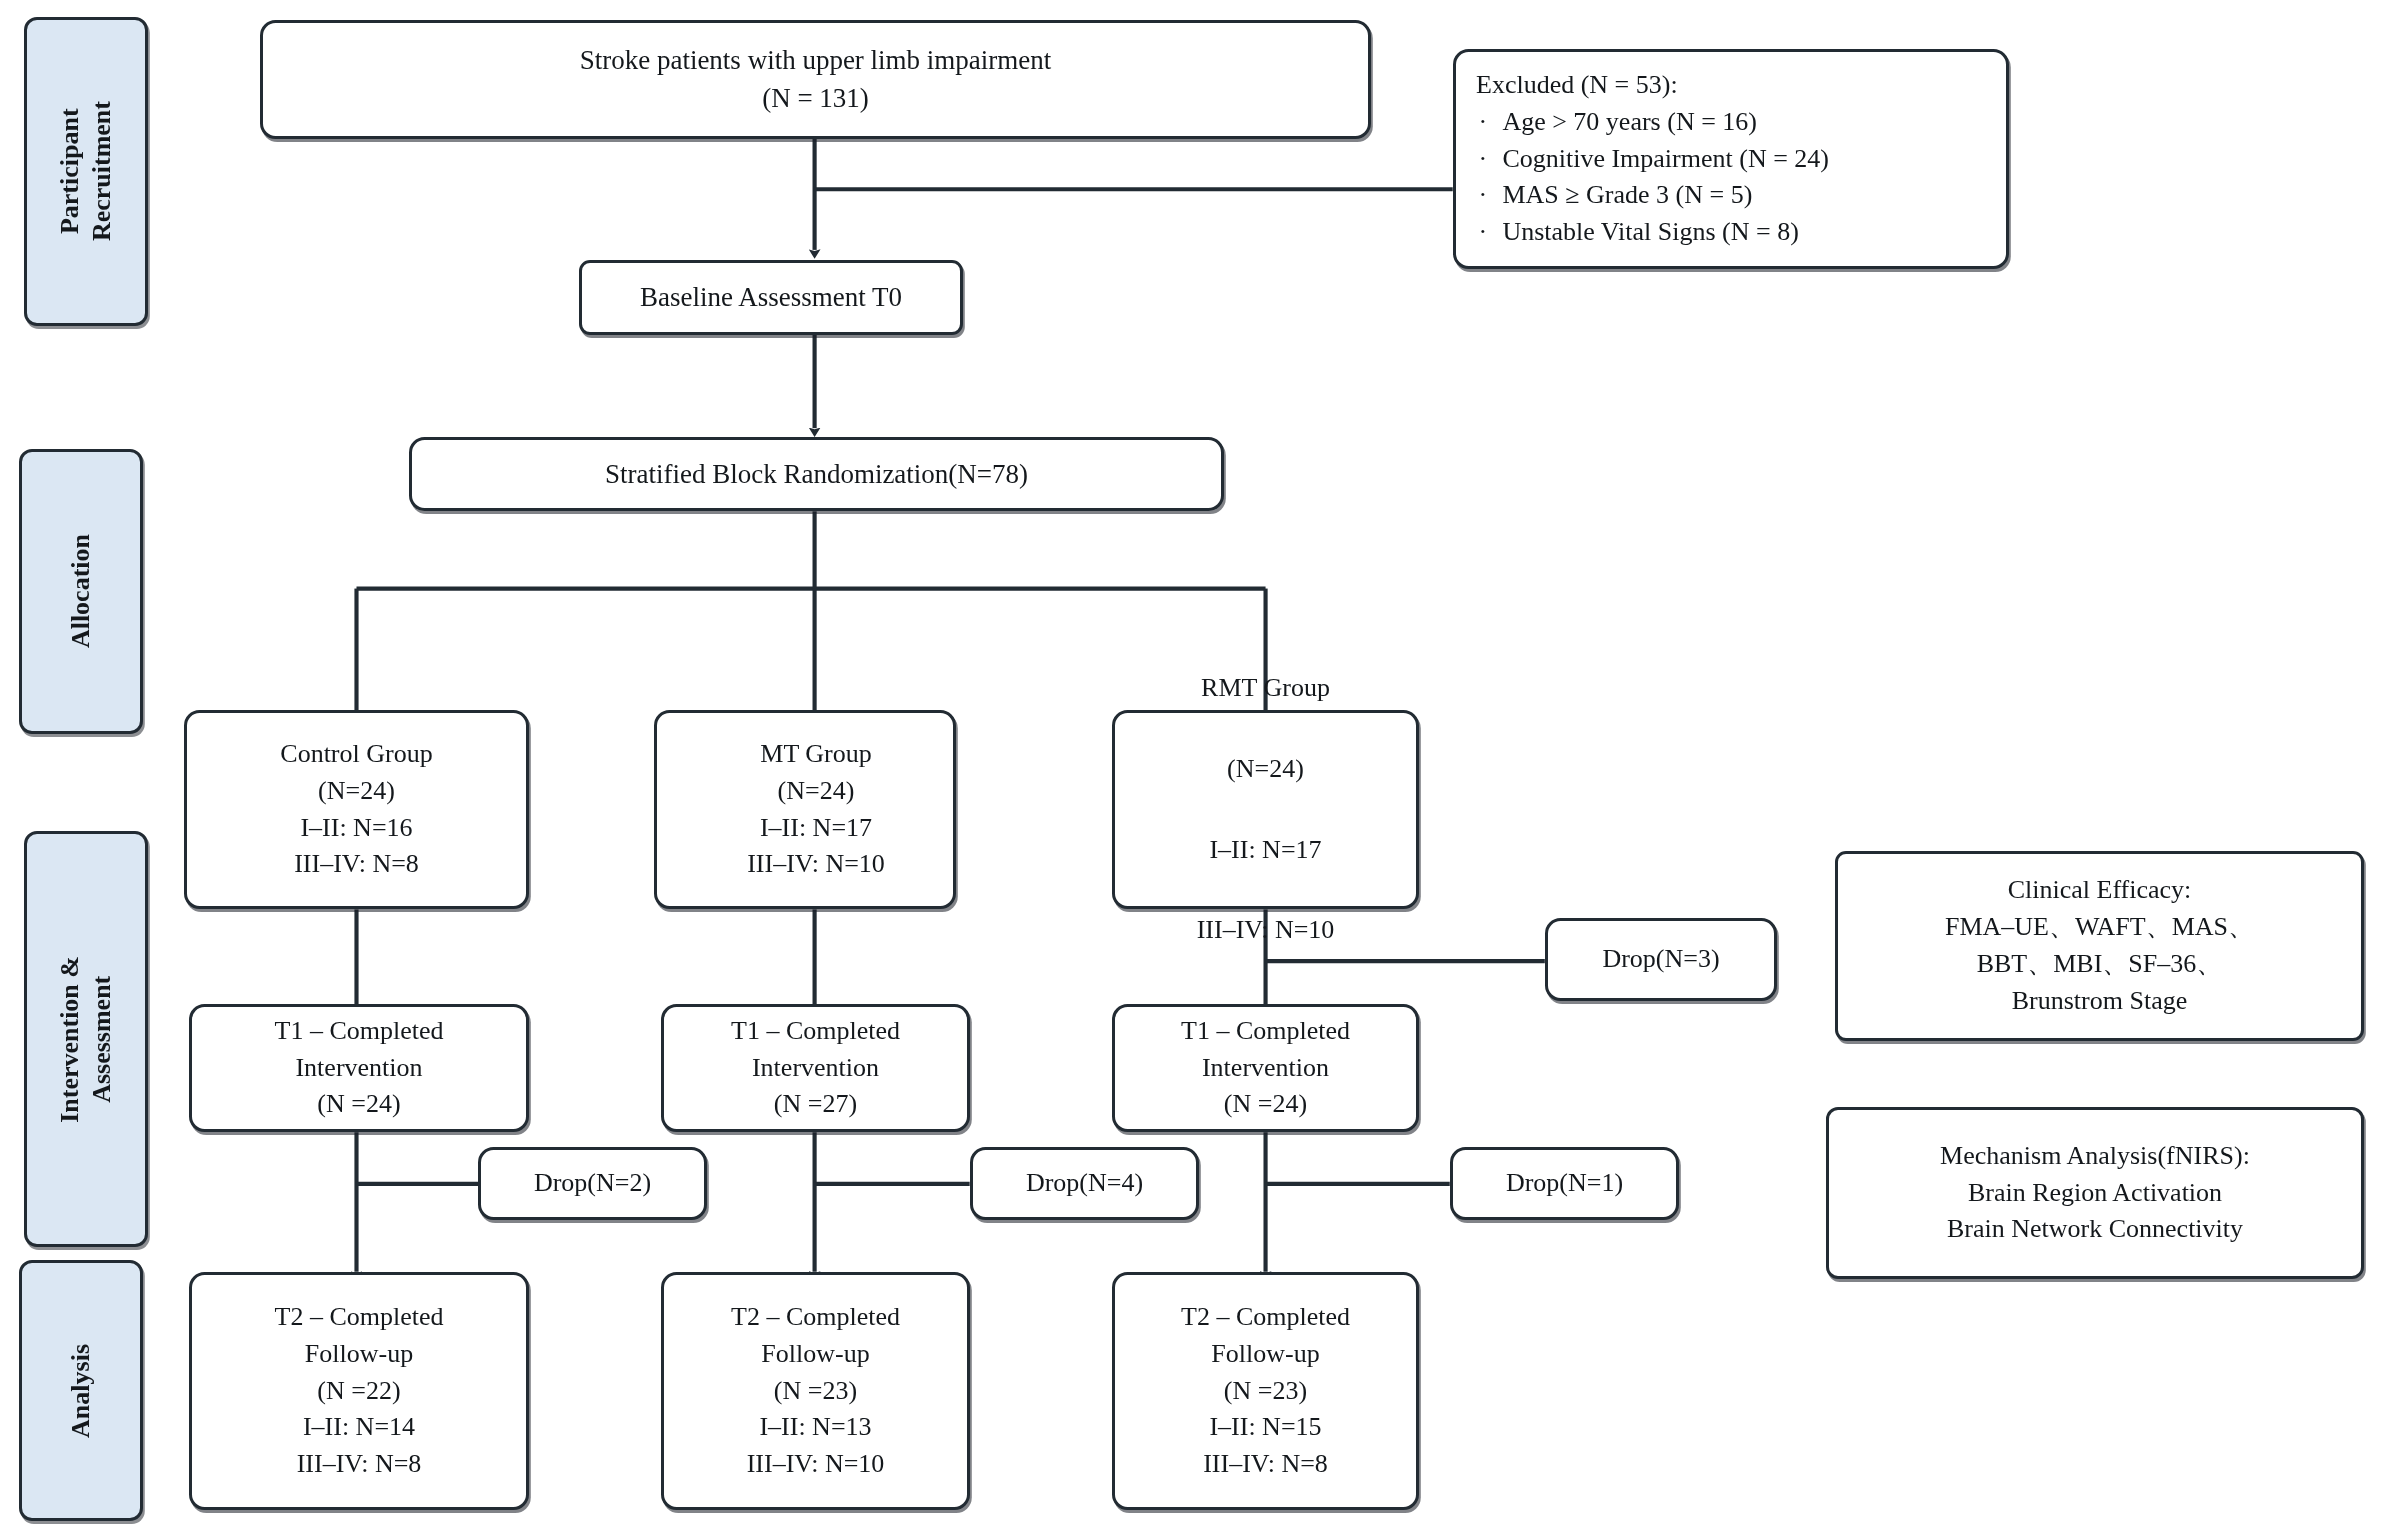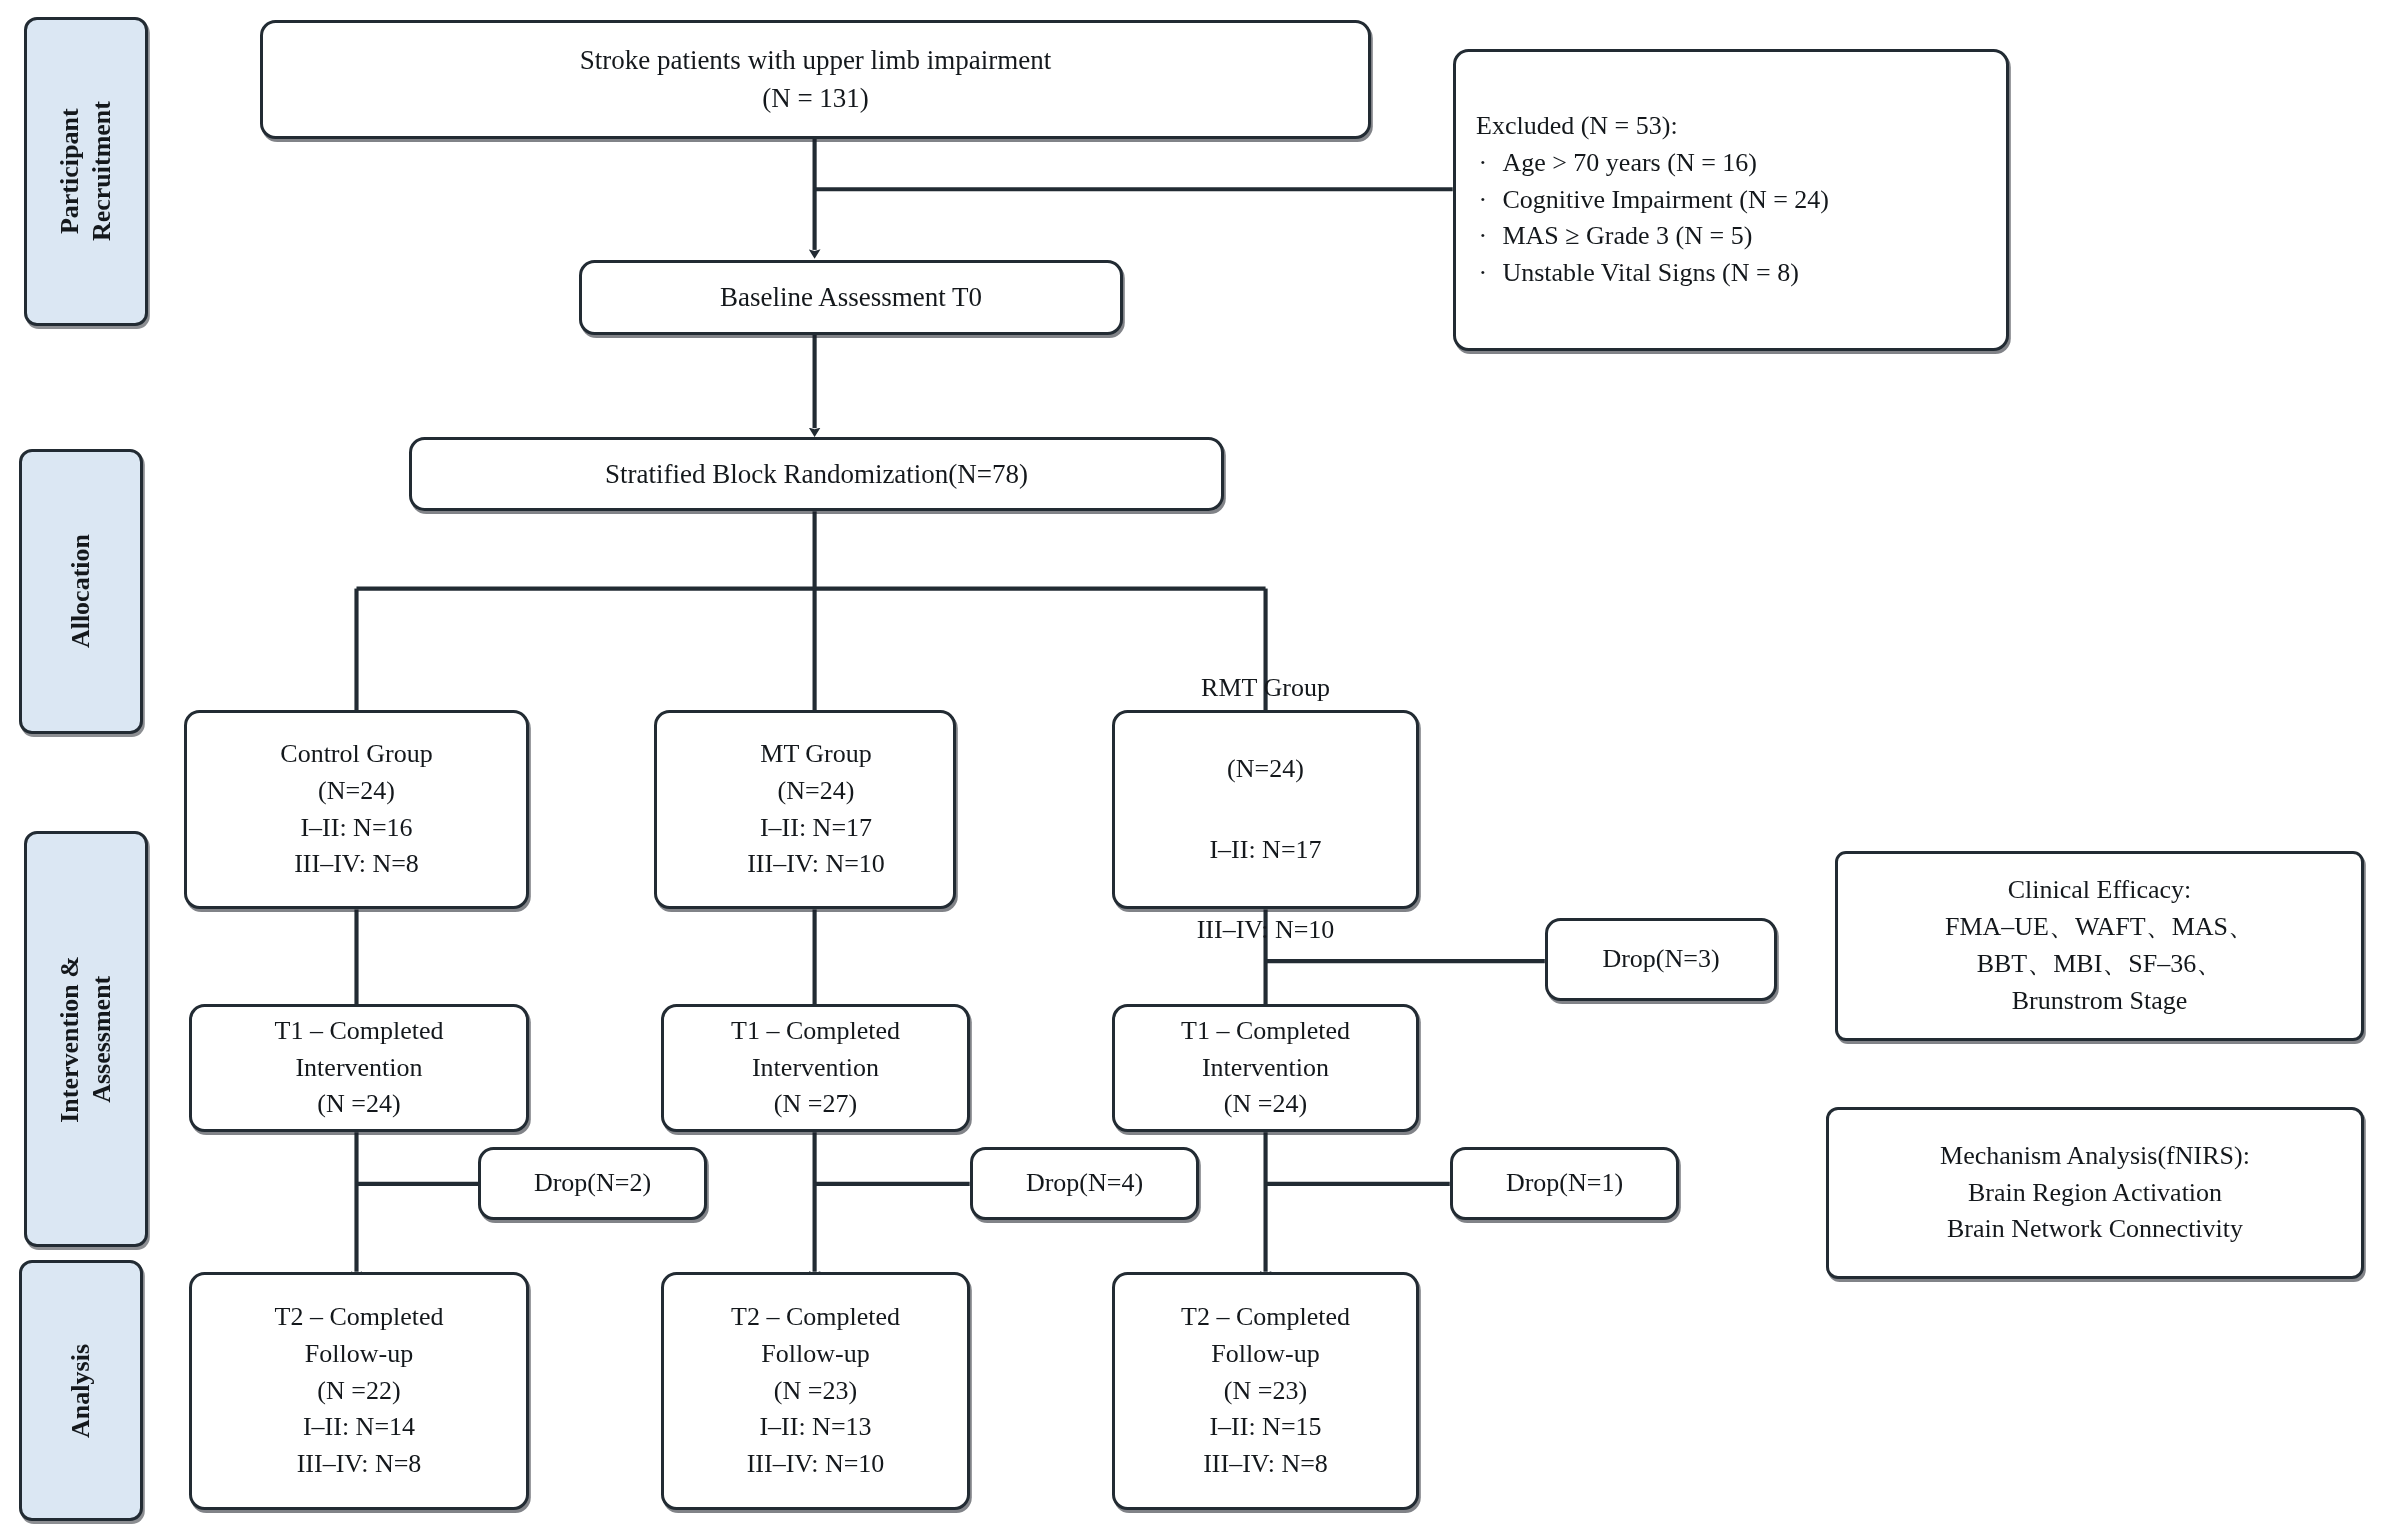--- a/index.html
+++ b/index.html
@@ -83,29 +83,29 @@
 
   <div class="phase" style="left:19px;top:1260px;width:124px;height:261px;">
     <span class="vtext" style="font-size:26px;">Analysis</span>
   </div>
 
   <div class="box" style="left:260px;top:19.6px;width:1111px;height:119px;font-size:27px;">
     <span class="ln">Stroke patients with upper limb impairment</span>
     <span class="ln">(N = 131)</span>
   </div>
 
-  <div class="box excl" style="left:1453px;top:49px;width:556px;height:302px;font-size:26px;">
+  <div class="box excl" style="left:1453px;top:49px;width:556px;height:220px;font-size:26px;">
     <span class="ln">Excluded (N = 53):</span>
     <span class="bul"><b>·</b><span>Age &gt; 70 years (N = 16)</span></span>
     <span class="bul"><b>·</b><span>Cognitive Impairment (N = 24)</span></span>
     <span class="bul"><b>·</b><span>MAS ≥ Grade 3 (N = 5)</span></span>
     <span class="bul"><b>·</b><span>Unstable Vital Signs (N = 8)</span></span>
   </div>
 
-  <div class="box" style="left:579px;top:260px;width:544px;height:75px;font-size:27px;">
+  <div class="box" style="left:579px;top:260px;width:384px;height:75px;font-size:27px;border-radius:11px;">
     <span class="ln">Baseline Assessment T0</span>
   </div>
 
   <div class="box" style="left:409px;top:437px;width:815px;height:74px;font-size:27px;">
     <span class="ln">Stratified Block Randomization(N=78)</span>
   </div>
 
   <div class="box" style="left:184px;top:710px;width:345px;height:199px;font-size:26px;">
     <span class="ln">Control Group</span>
     <span class="ln">(N=24)</span>

